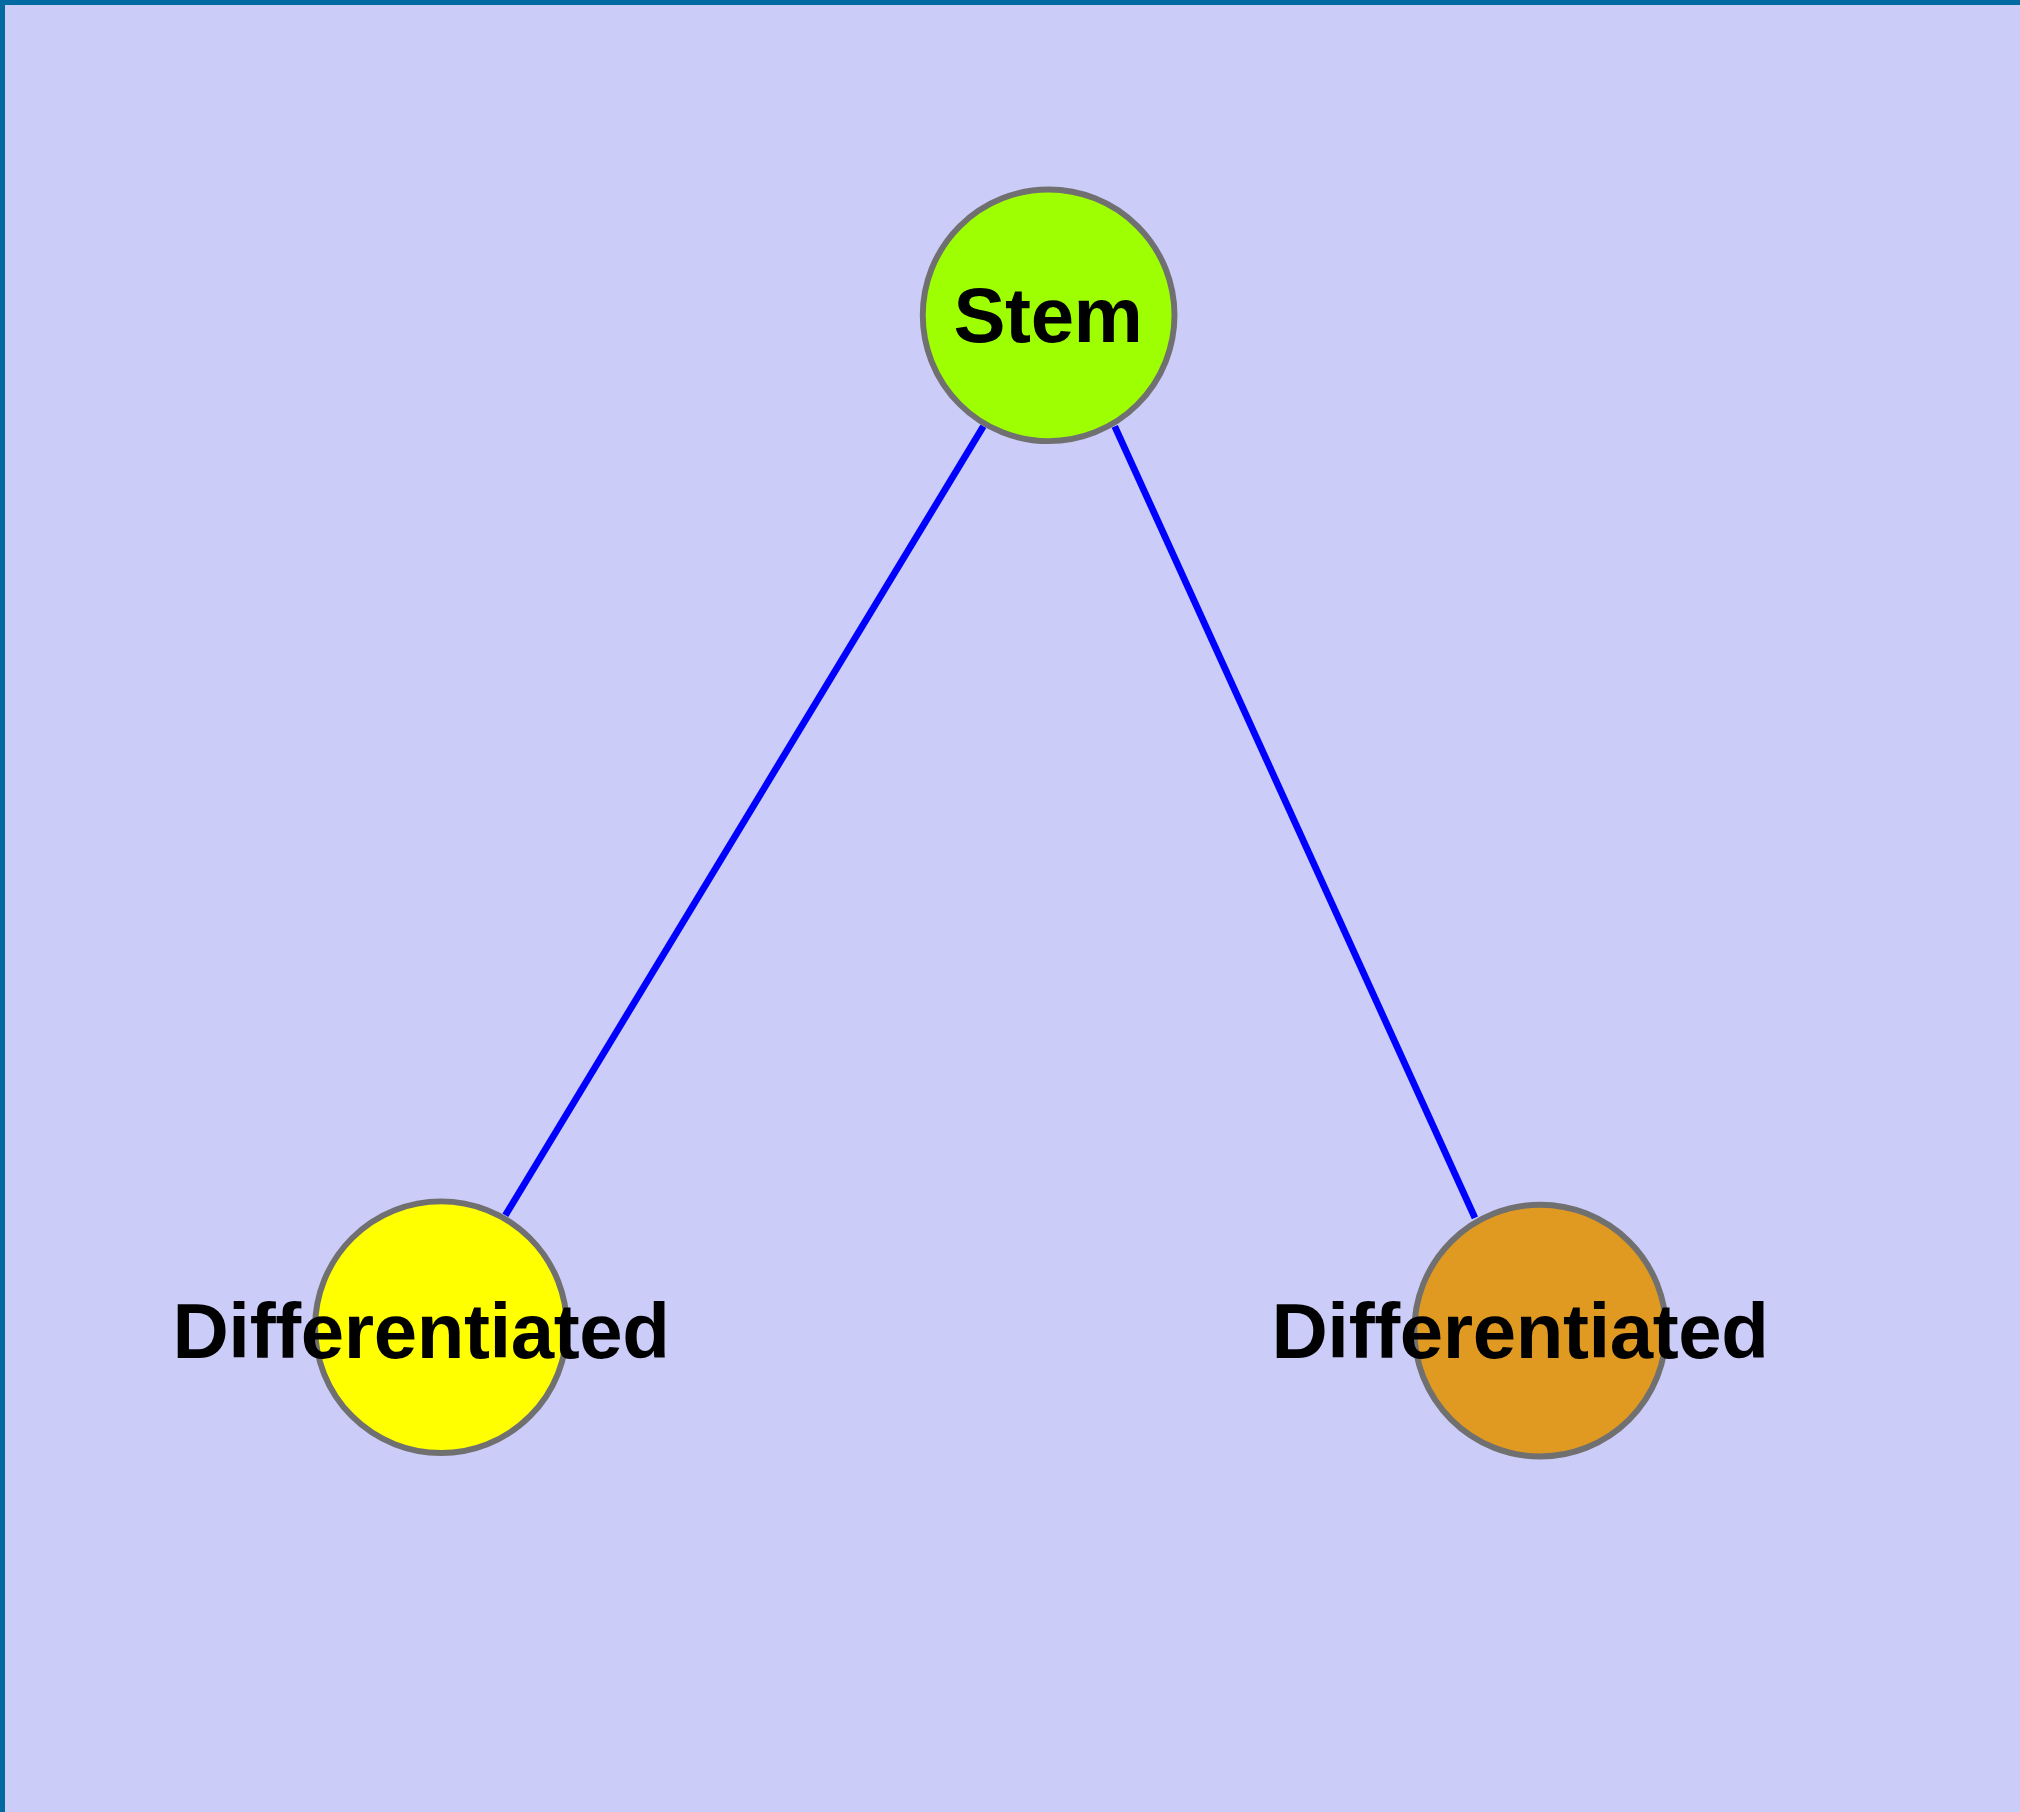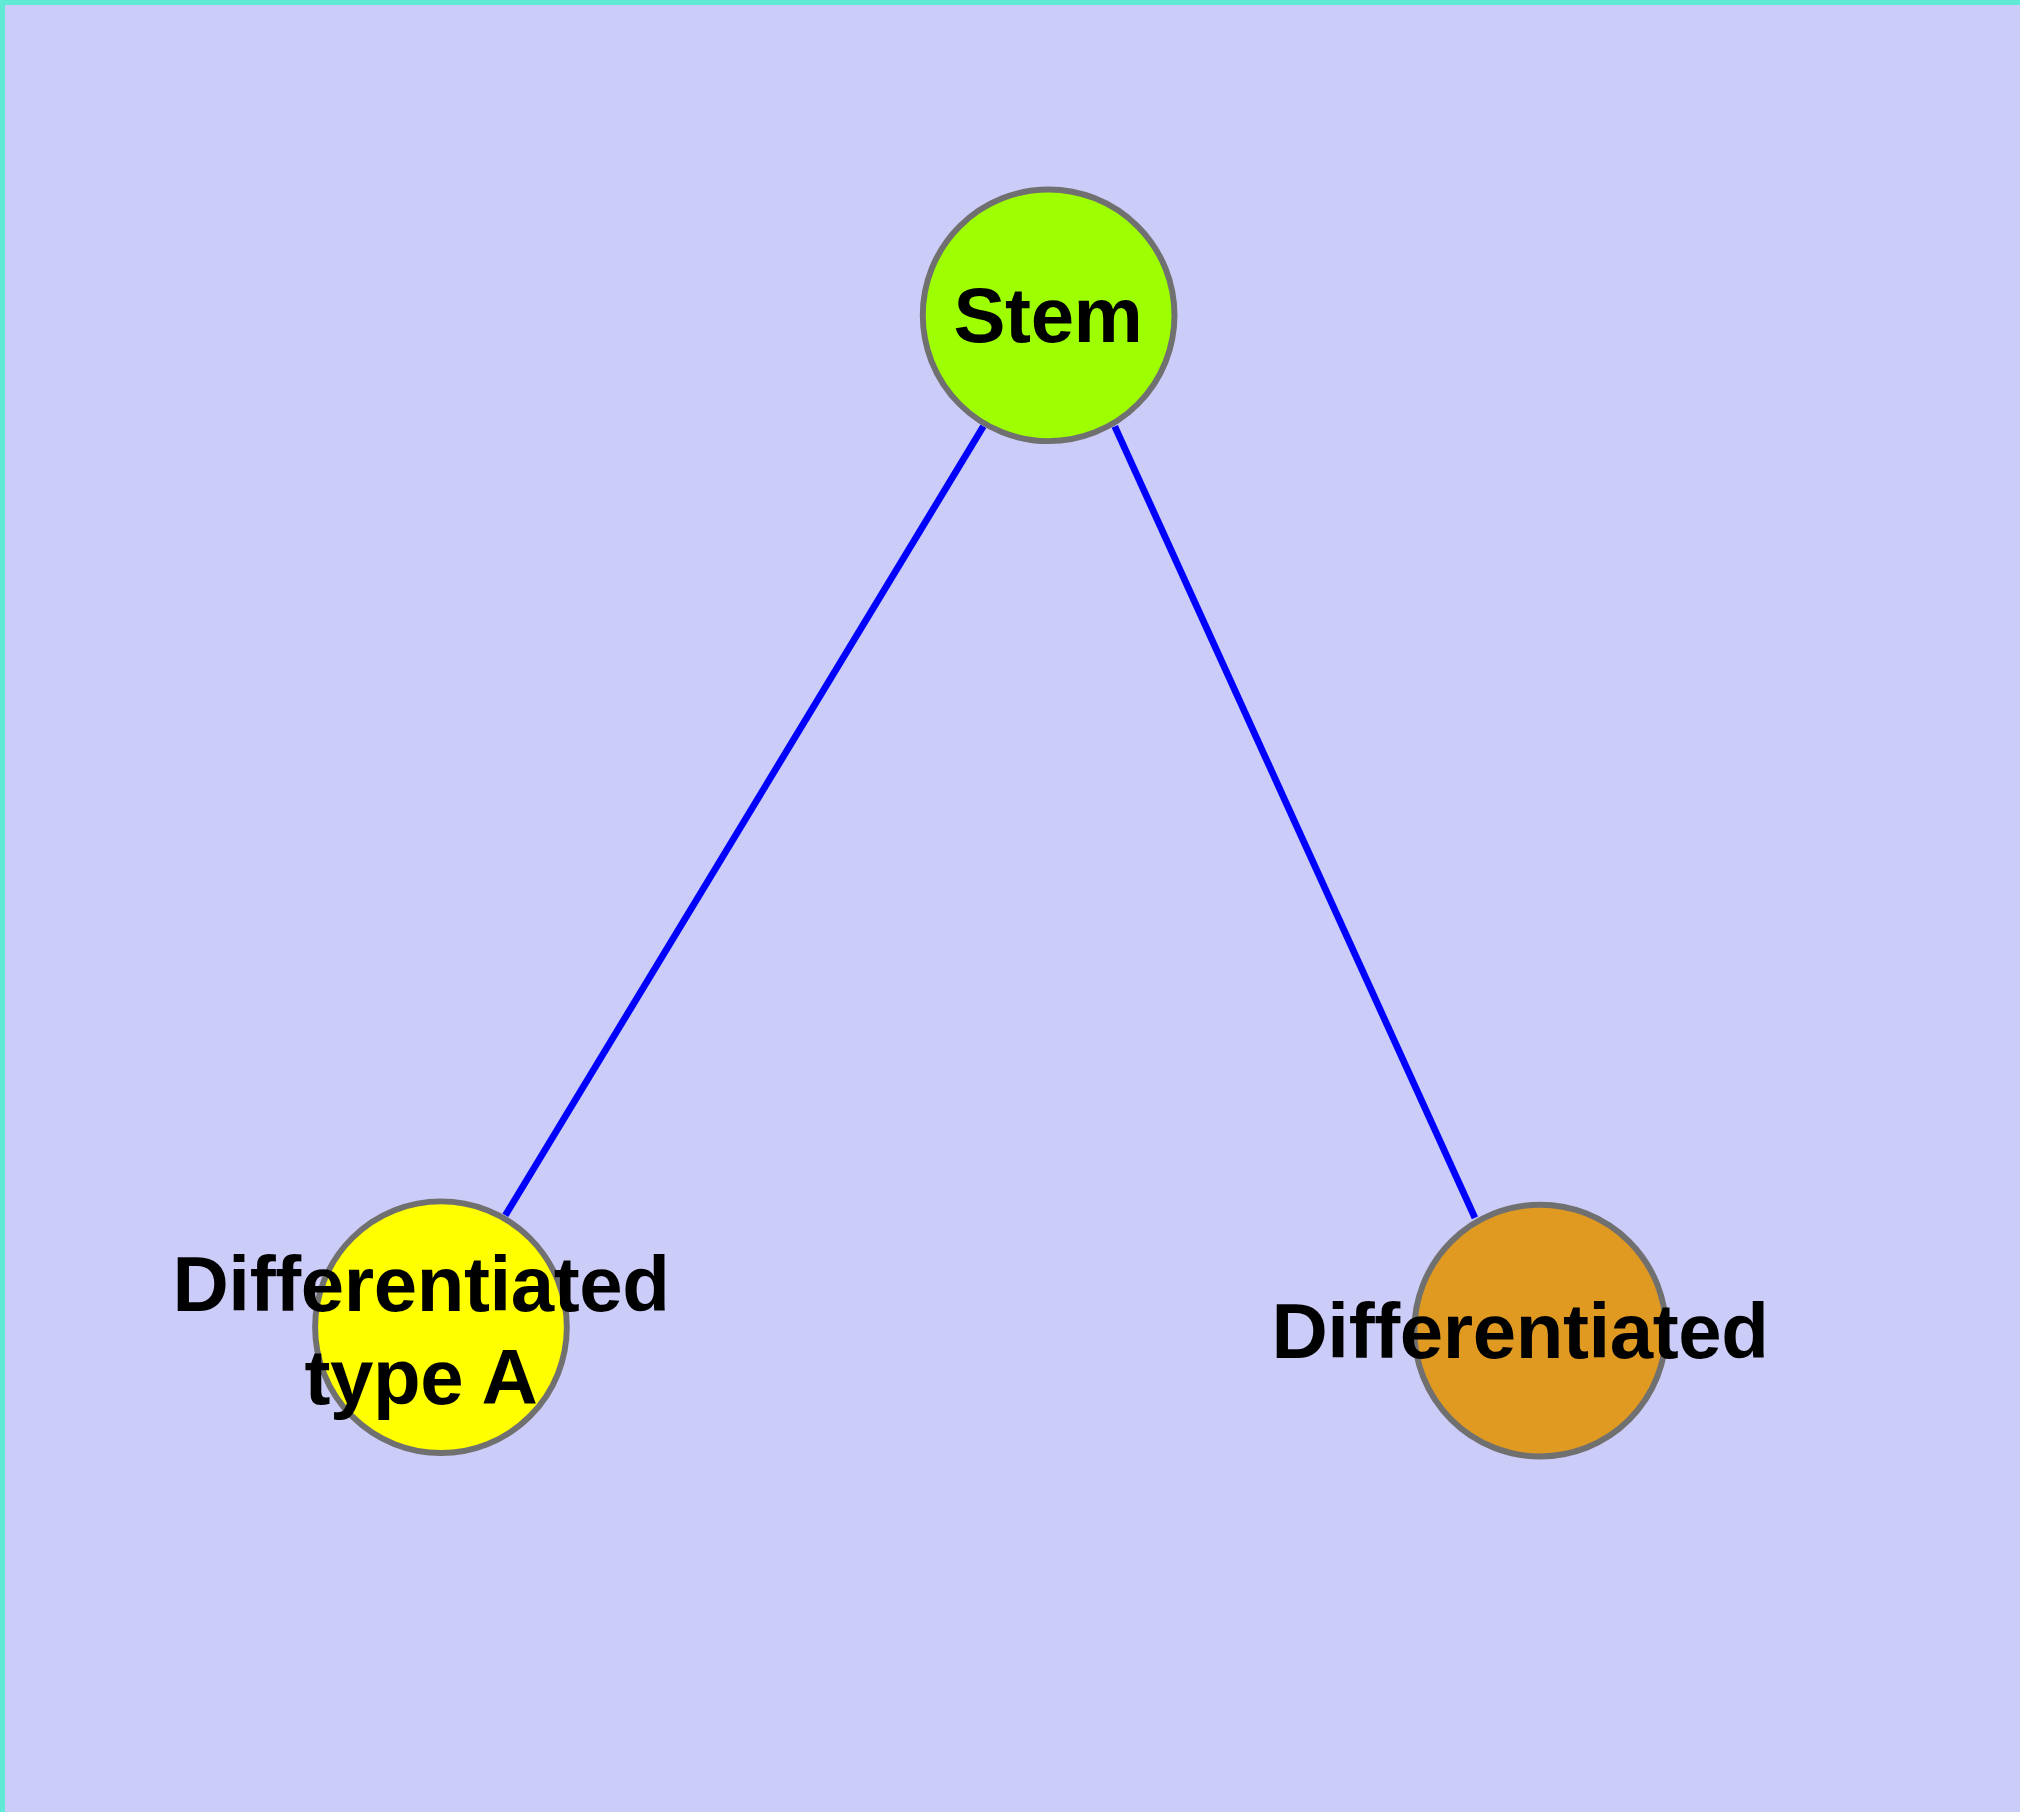--- a/index.html
+++ b/index.html
@@ -8,21 +8,21 @@
     background: #ffffff;
   }
   body {
     font-family: "Liberation Sans", sans-serif;
   }
   #stage {
     position: relative;
     width: 2021px;
     height: 1812px;
     overflow: hidden;
-    background: #5eead4;
+    background: #0369a1;
   }
   #canvas-bg {
     position: absolute;
     left: 5.1px;
     top: 5.1px;
     width: 2015px;
     height: 1807px;
     background: #ccccf8;
   }
   #graph-svg {
@@ -62,18 +62,18 @@
 
     <g>
       <circle cx="1237" cy="372" r="148.5" fill="#9eff02" stroke="#707070" stroke-width="7"></circle>
       <circle cx="520" cy="1566" r="148.5" fill="#ffff00" stroke="#707070" stroke-width="7"></circle>
       <circle cx="1817" cy="1570" r="148.5" fill="#e09a22" stroke="#707070" stroke-width="7"></circle>
     </g>
   </svg>
 
   <div class="node-label" style="left:1048px; top:315px;">Stem</div>
 
-  <div class="node-label" style="left:421px; top:1331px;"><span>Differentiated</span><br><span>type A</span></div>
+  <div class="node-label" style="left:421px; top:1331px;"><span>Differentiated</span><br></div>
 
   <div class="node-label" style="left:1520px; top:1331px;"><span>Differentiated</span><br></div>
 
 </div>
 
 
 </body></html>

